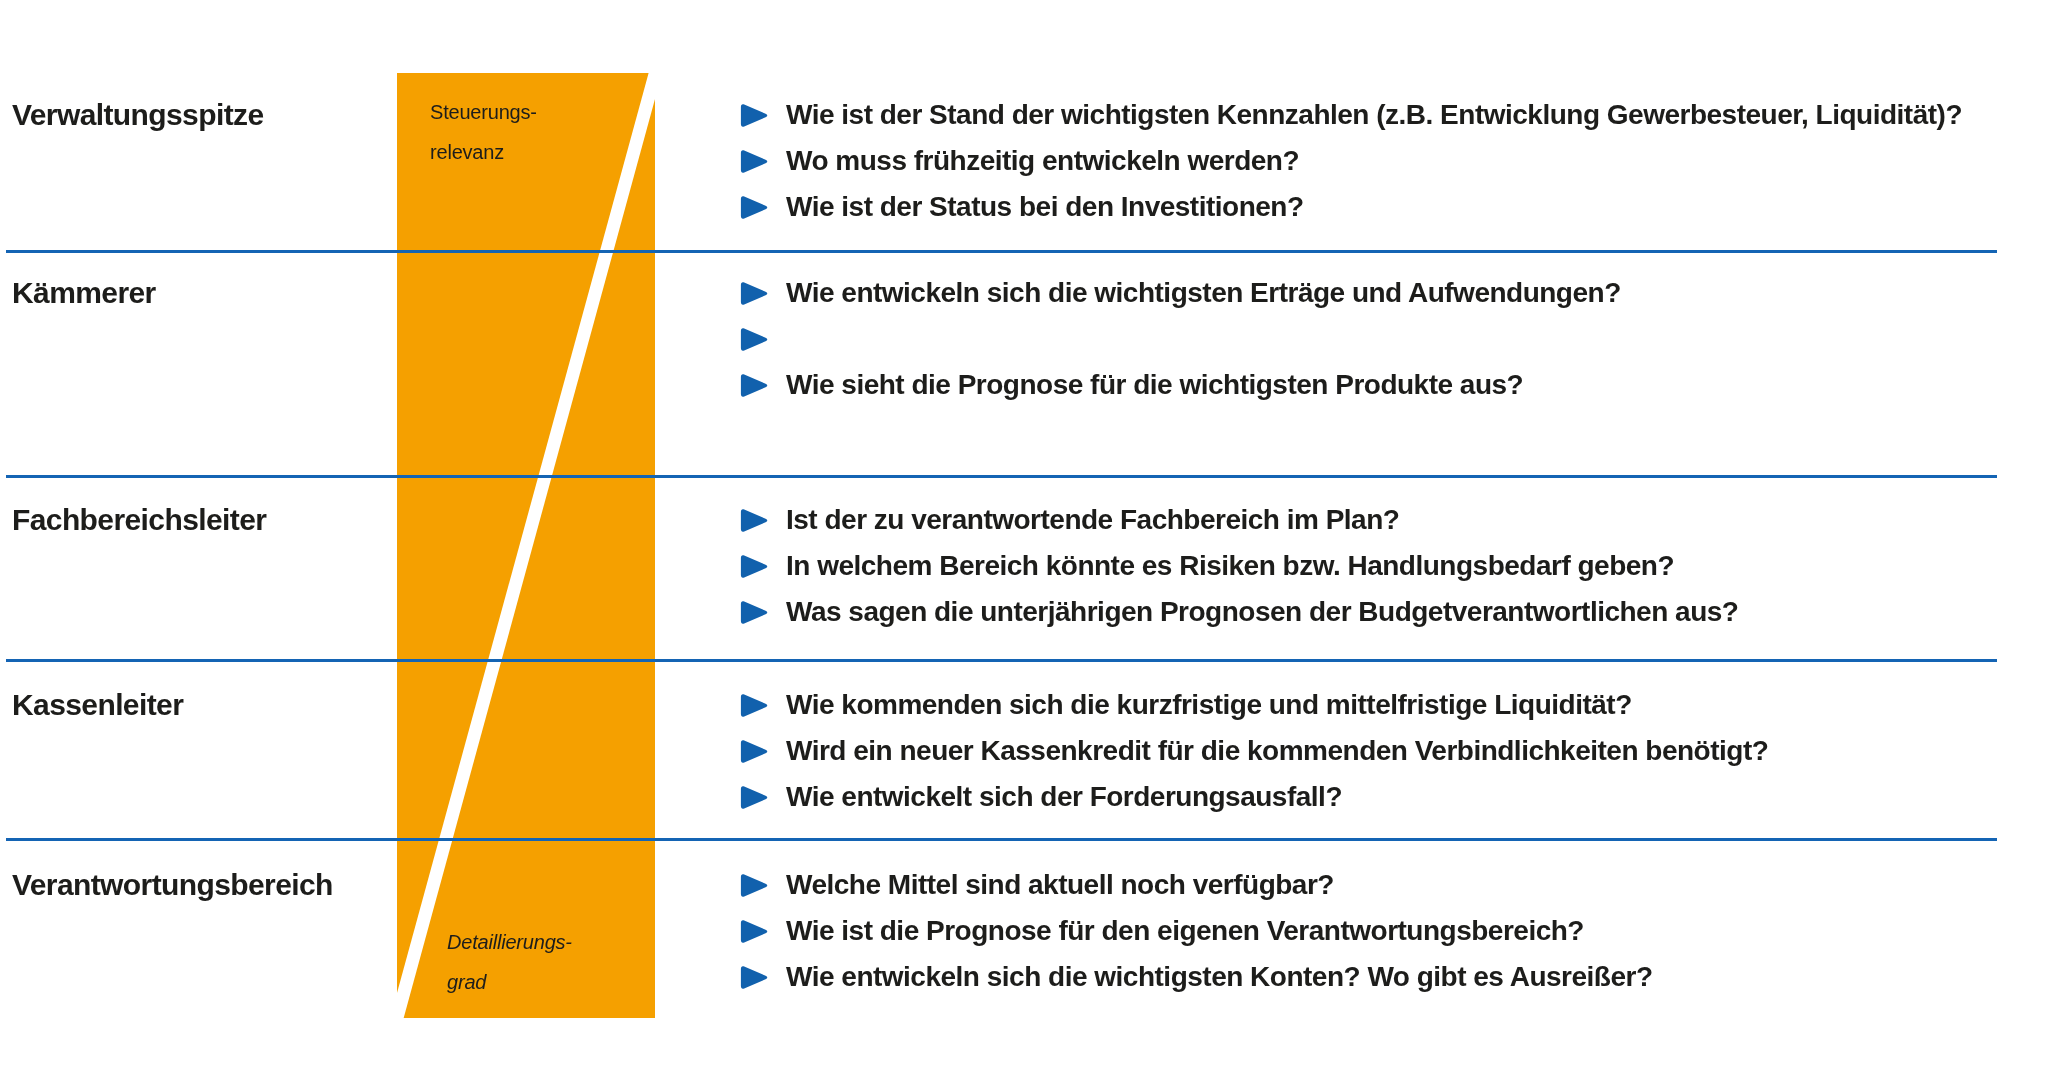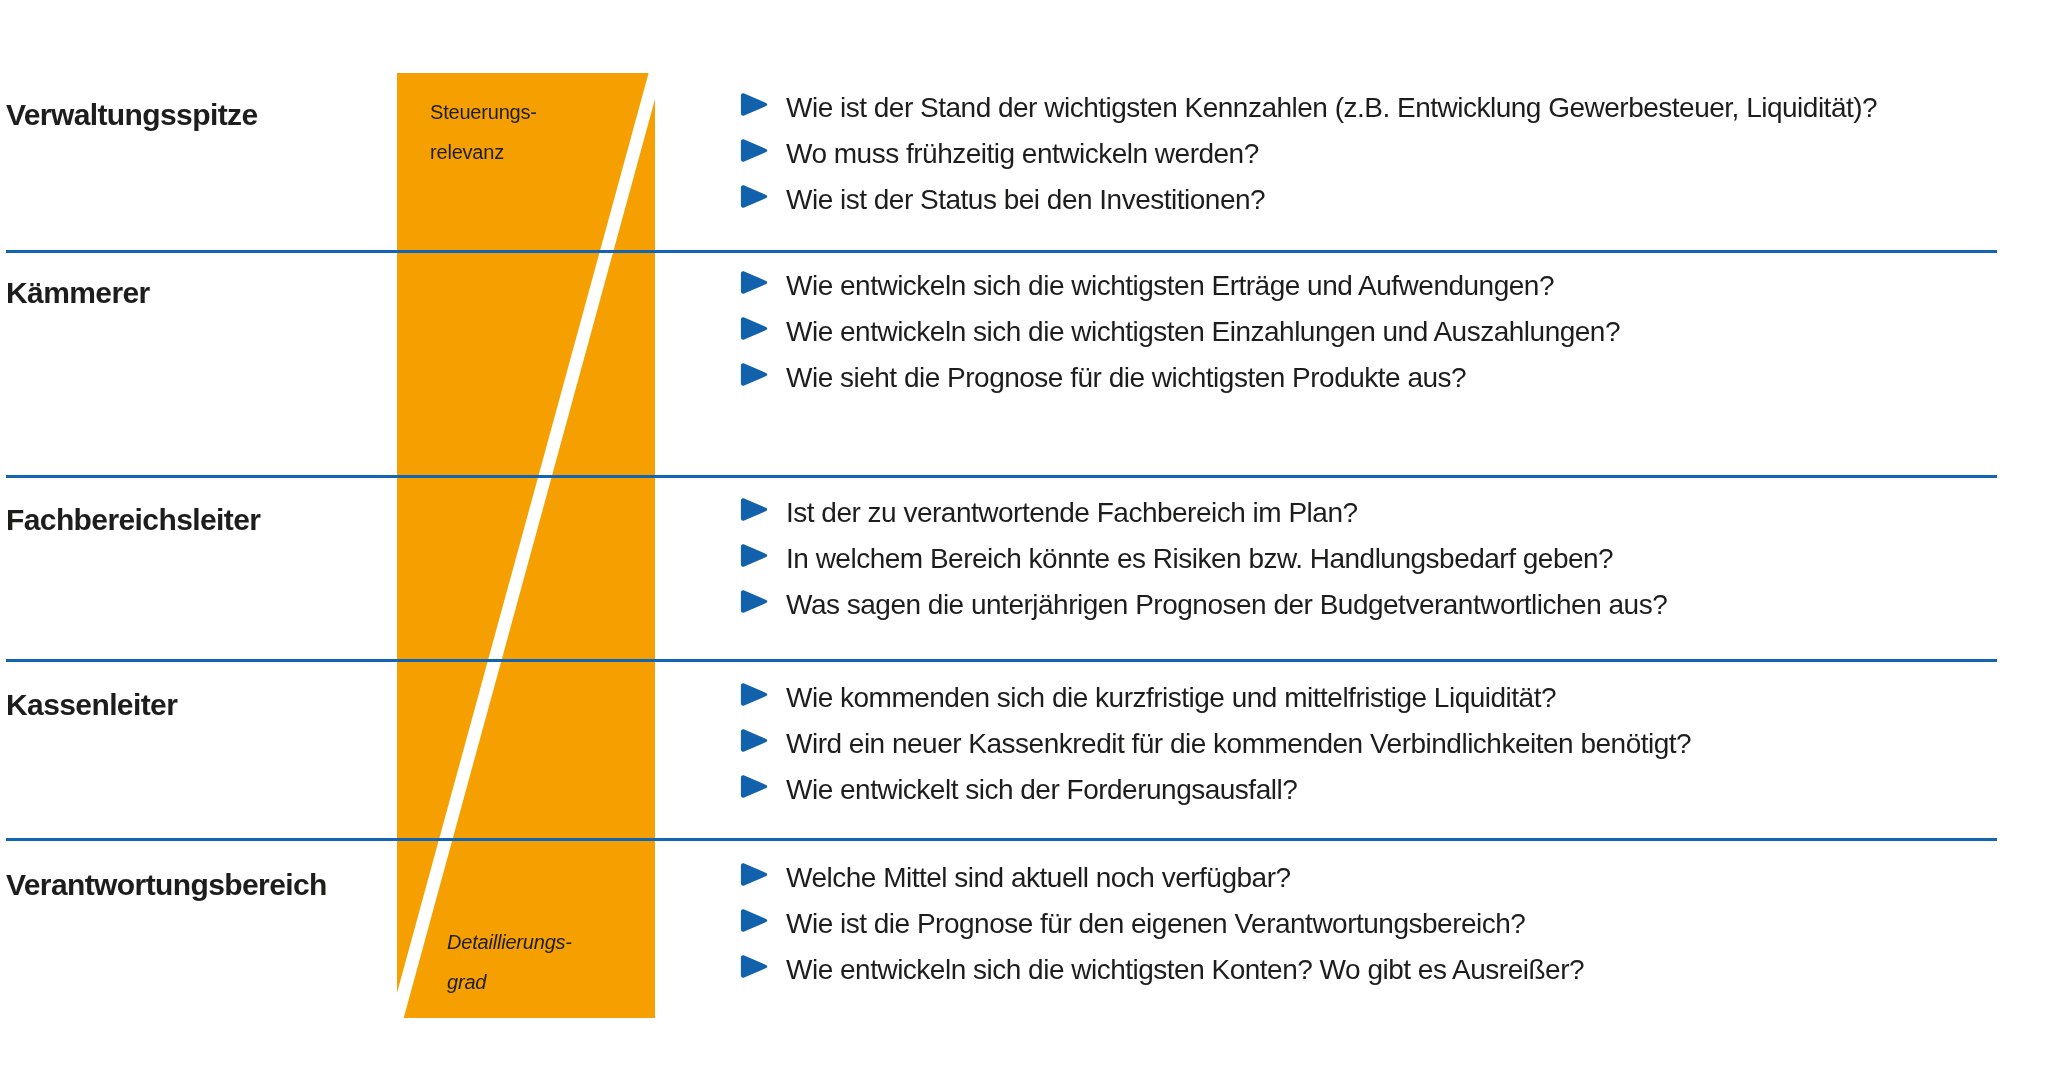--- a/index.html
+++ b/index.html
@@ -39,21 +39,21 @@
     position: absolute;
     left: 6px;
     width: 1991px;
     height: 3px;
     background: var(--separator-blue, #1464b4);
   }
 
   
   .role {
     position: absolute;
-    left: 6px;
+    left: 12px;
     height: 46px;
     display: flex;
     align-items: center;
     font-size: 30px;
     font-weight: bold;
     letter-spacing: -0.6px;
     white-space: nowrap;
     color: var(--text-dark, #1d1d1b);
   }
 
@@ -61,21 +61,23 @@
   .q-list {
     position: absolute;
     left: 740px;
     width: 1305px;
     margin: 0;
     padding: 0;
     list-style: none;
   }
   .q-row {
     display: flex;
+    align-items: center;
     height: 46px;
+    font-weight: bold;
   }
   .bullet {
     width: 28px;
     height: 25px;
     flex: 0 0 28px;
     margin-right: 18px;
   }
   .q-text {
     font-size: 28px;
     letter-spacing: -0.5px;
@@ -133,21 +135,20 @@
       <li class="q-row">
         <svg class="bullet" viewBox="0 0 28 25">
           <path style="fill:var(--bullet-blue,#1161AD)" d="M4.2,1.6 C2.2,0.7 0.9,1.7 0.9,3.9 L0.9,21.1 C0.9,23.3 2.2,24.3 4.2,23.4 L25.6,14.2 C27.8,13.2 27.8,11.8 25.6,10.8 Z"></path>
         </svg>
         <span class="q-text">Wie entwickeln sich die wichtigsten Erträge und Aufwendungen?</span>
       </li>
       <li class="q-row">
         <svg class="bullet" viewBox="0 0 28 25">
           <path style="fill:var(--bullet-blue,#1161AD)" d="M4.2,1.6 C2.2,0.7 0.9,1.7 0.9,3.9 L0.9,21.1 C0.9,23.3 2.2,24.3 4.2,23.4 L25.6,14.2 C27.8,13.2 27.8,11.8 25.6,10.8 Z"></path>
         </svg>
-        <span class="q-text">Wie entwickeln sich die wichtigsten Einzahlungen und Auszahlungen?</span>
       </li>
       <li class="q-row">
         <svg class="bullet" viewBox="0 0 28 25">
           <path style="fill:var(--bullet-blue,#1161AD)" d="M4.2,1.6 C2.2,0.7 0.9,1.7 0.9,3.9 L0.9,21.1 C0.9,23.3 2.2,24.3 4.2,23.4 L25.6,14.2 C27.8,13.2 27.8,11.8 25.6,10.8 Z"></path>
         </svg>
         <span class="q-text">Wie sieht die Prognose für die wichtigsten Produkte aus?</span>
       </li>
     </ul>
   <ul class="q-list" style="top:497px">
       <li class="q-row">

